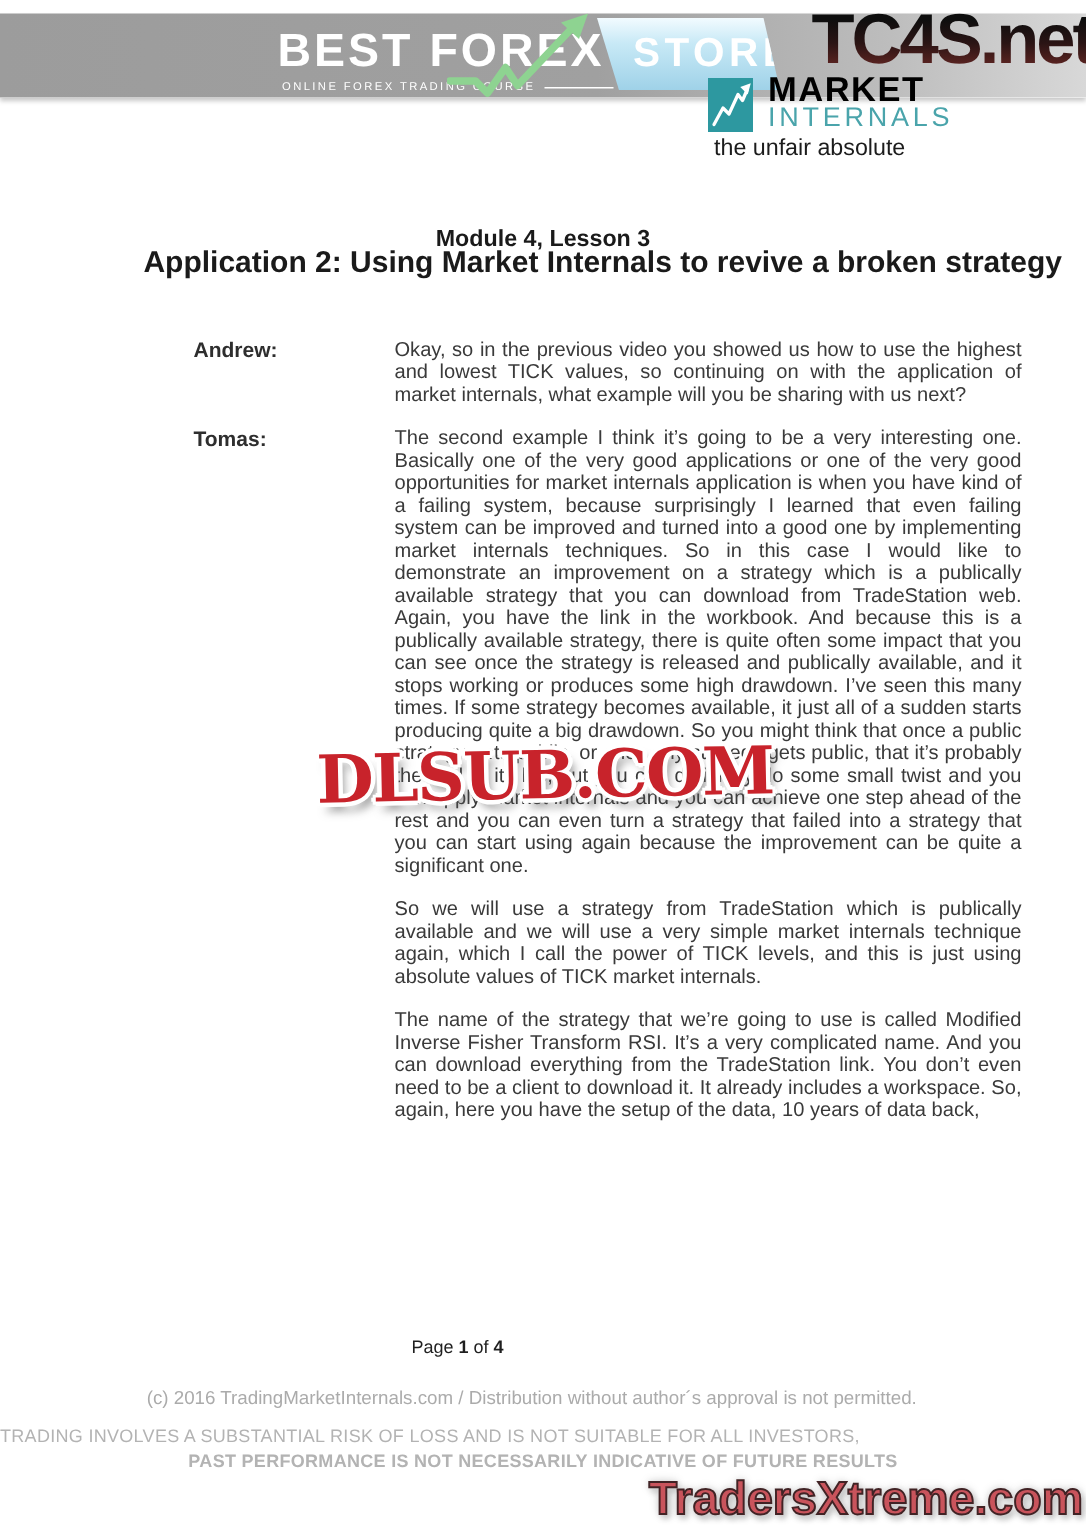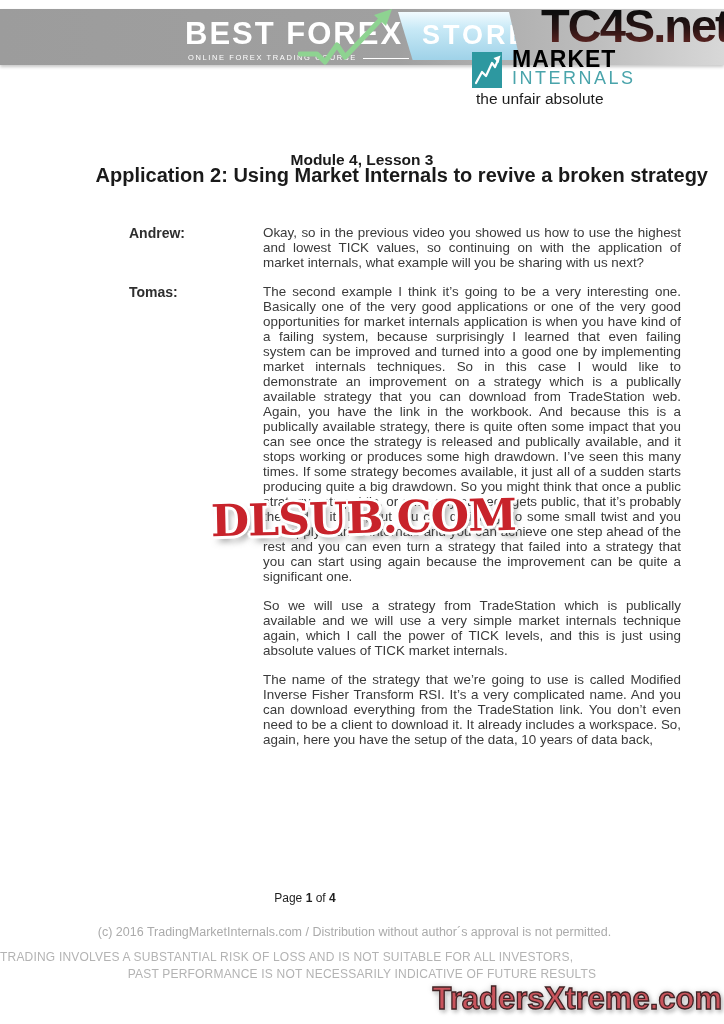--- a/index.html
+++ b/index.html
@@ -63,21 +63,21 @@
 
   
   .pagenum{position:absolute;left:0;top:891px;width:610px;text-align:center;
     font-size:12px;color:#1f1f1f;}
   .pagenum b{font-weight:bold;}
   .copyright{position:absolute;left:0;top:925px;width:709px;text-align:center;
     font-size:12.5px;color:#ababab;}
   .disclaimer1{position:absolute;left:0;top:950px;width:724px;
     font-size:12px;color:#b3b3b3;letter-spacing:.2px;}
   .disclaimer2{position:absolute;left:0;top:967px;width:724px;text-align:center;
-    font-size:12px;color:#b3b3b3;letter-spacing:.2px;}
+    font-size:12px;color:#b3b3b3;letter-spacing:.2px;font-weight:bold;}
   .tx-logo{position:absolute;right:2px;top:981px;font-size:31px;font-weight:bold;
     color:#c9545c;white-space:nowrap;letter-spacing:0px;
     -webkit-text-stroke:1.3px #412325;
     text-shadow:0 0 4px #d6d6d6,0 0 7px #cfcfcf,2px 3px 4px rgba(0,0,0,.35);}
 </style>
 </head>
 <body>
 
 <div class="page">
 

